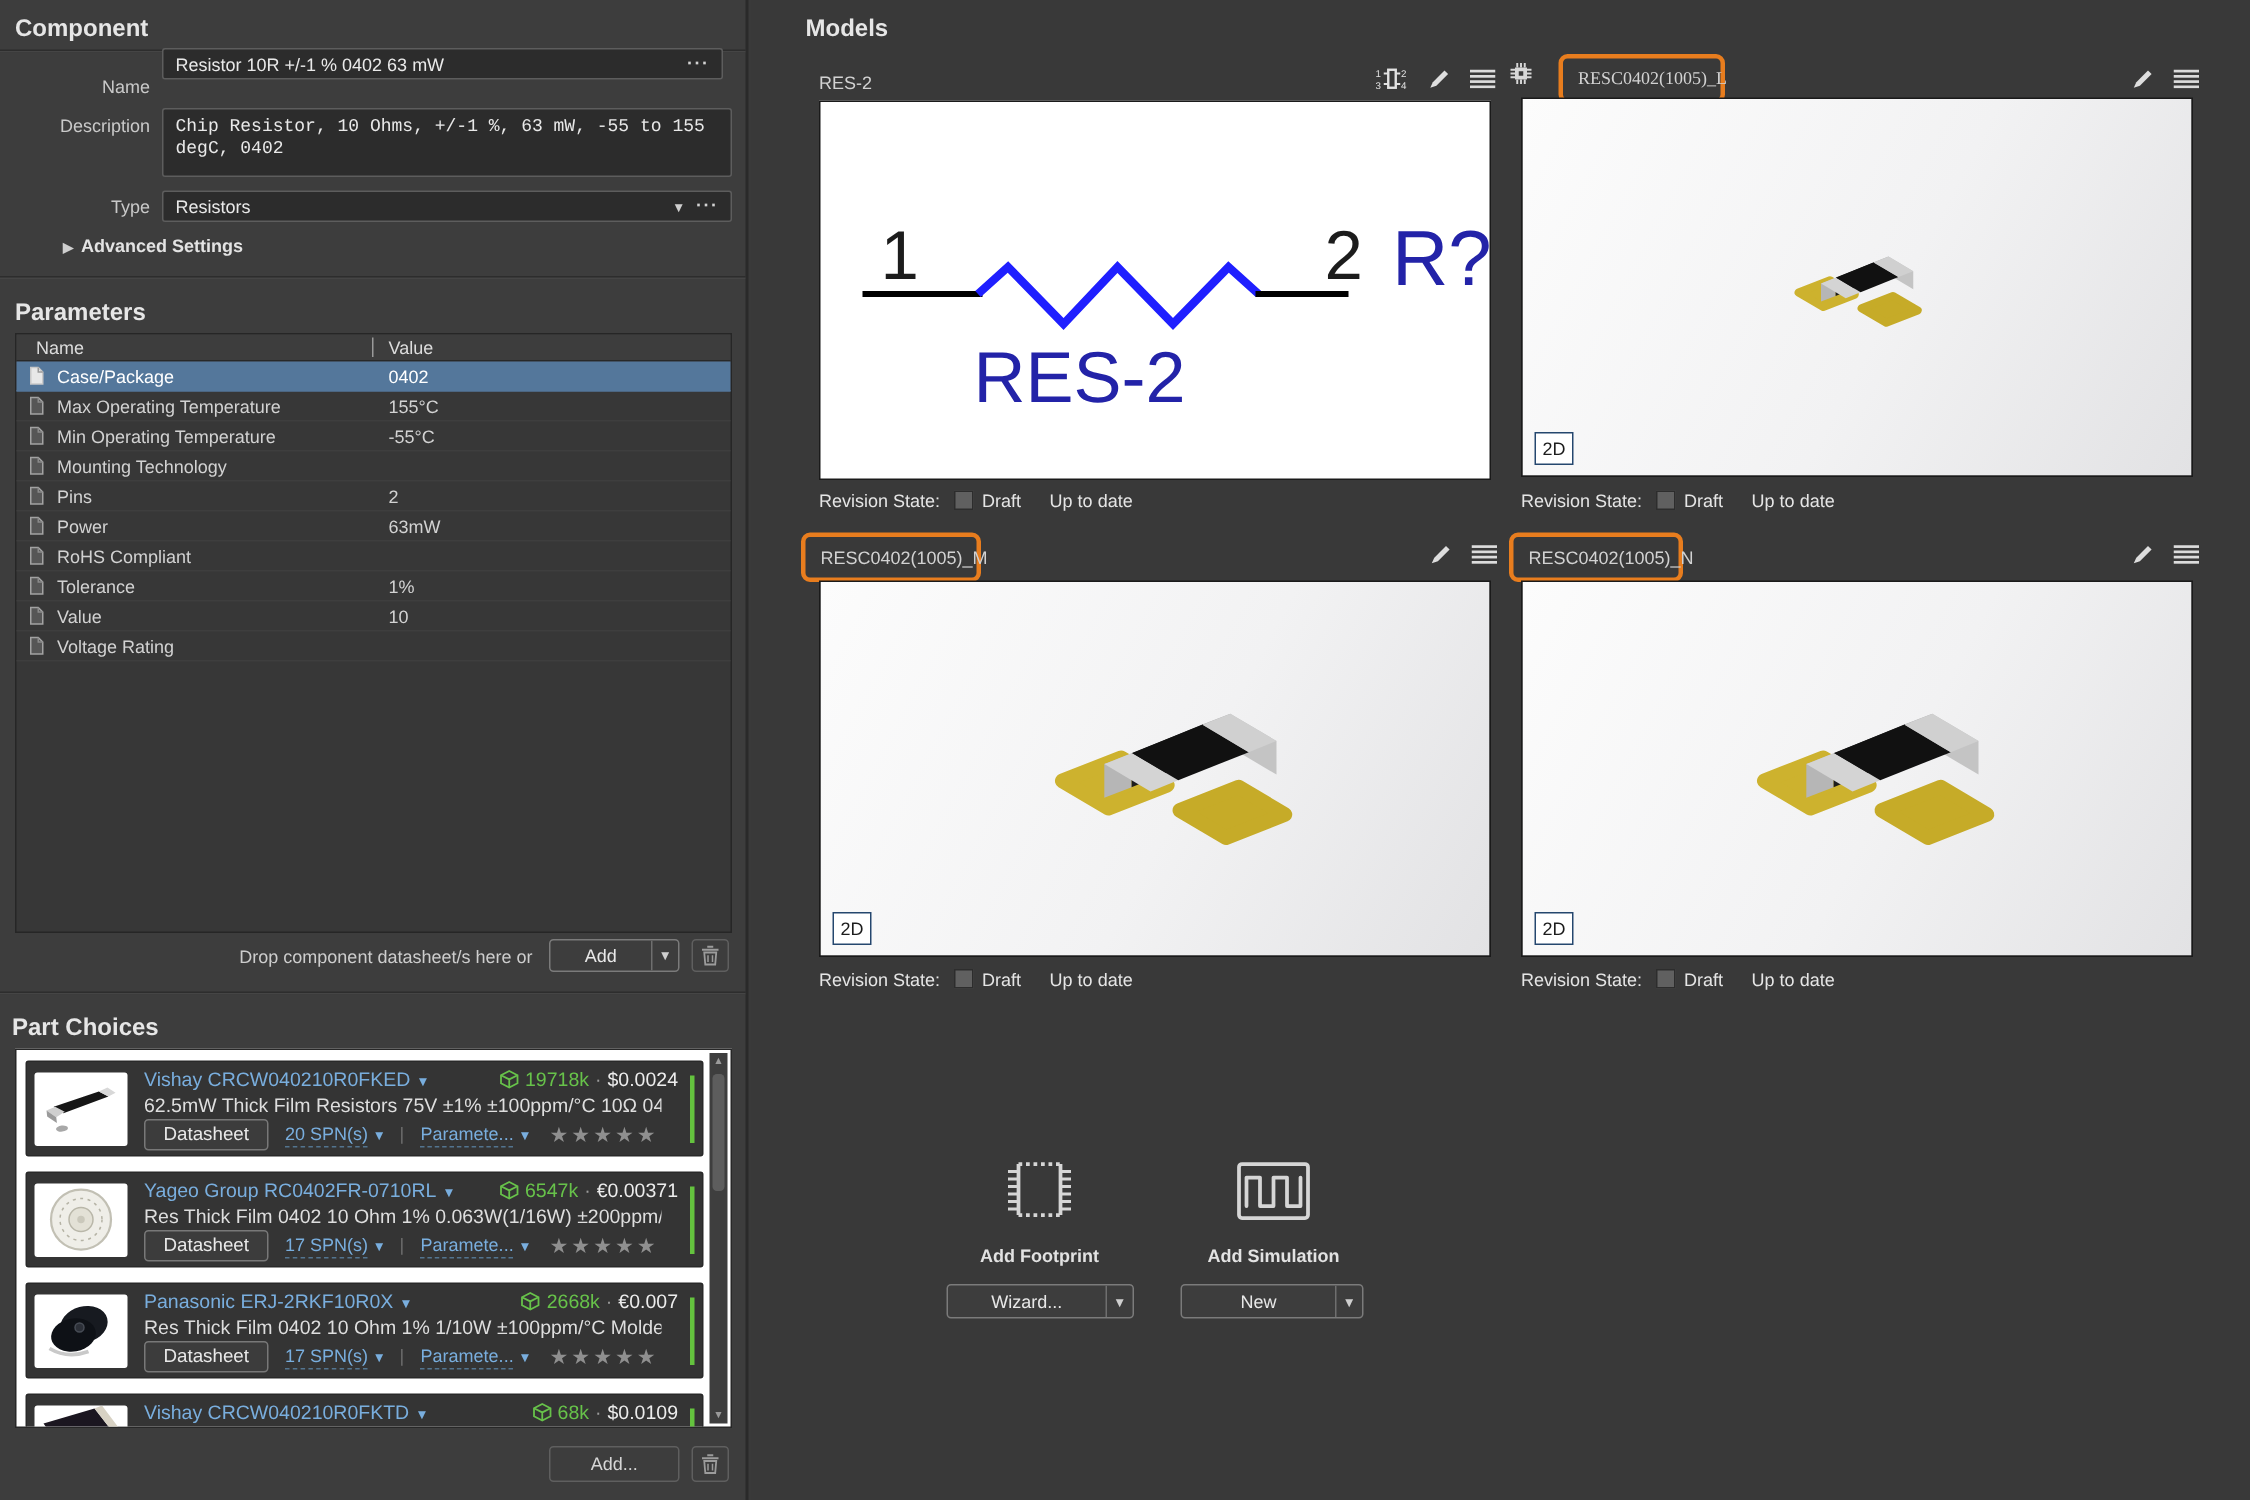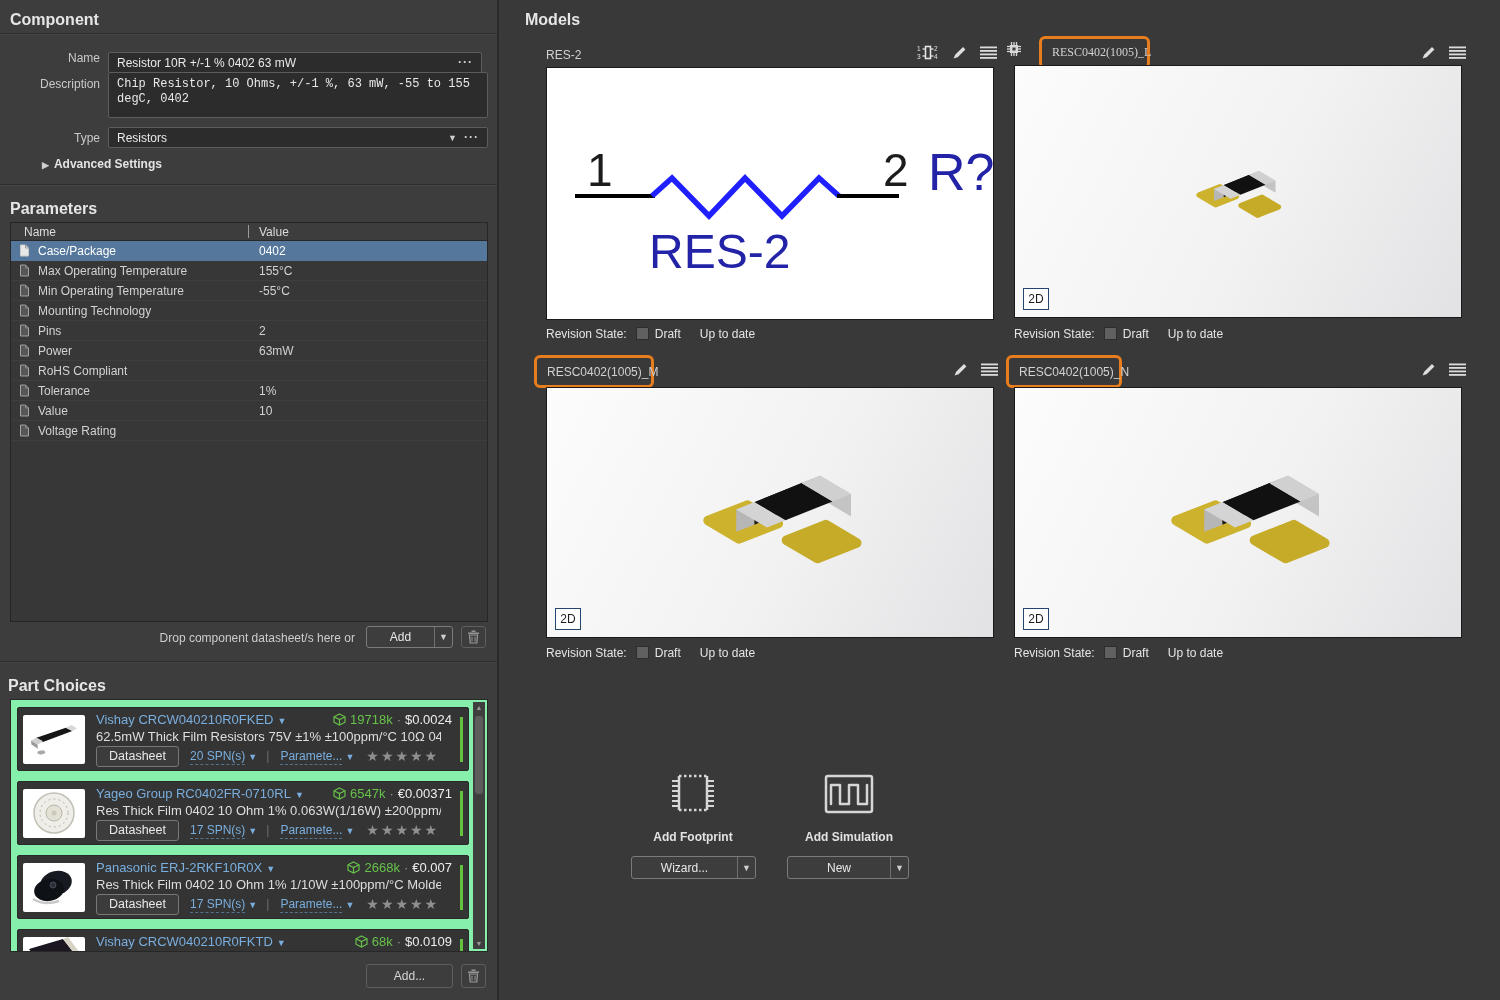--- a/index.html
+++ b/index.html
@@ -42,21 +42,21 @@
   .sbtn { position:absolute; background:#3d3d3d; border:1px solid #7b7b7b; border-radius:3px;
     display:flex; color:#e8e8e8; overflow:hidden; }
   .sbtn .main { flex:1; display:flex; align-items:center; justify-content:center; }
   .sbtn .caret { width:18px; border-left:1px solid #6f6f6f; display:flex; align-items:center;
     justify-content:center; font-size:9px; color:#cfcfcf; }
   .tool-btn { position:absolute; background:#3d3d3d; border:1px solid #5f5f5f; border-radius:3px;
     display:flex; align-items:center; justify-content:center; }
 
   
   .pc-list { position:absolute; left:10px; top:699px; width:478px; height:253px;
-    border:1px solid #272727; background:#86efac; overflow:hidden; }
+    border:1px solid #272727; background:#ffffff; overflow:hidden; }
   .pc-row { position:absolute; left:6px; width:452px; height:64px; background:#343434;
     border:1px solid #292929; border-radius:2px; }
   .pc-thumbimg { position:absolute; left:5px; top:7px; width:62px; height:49px;
     background:#ffffff; border-radius:2px; overflow:hidden; }
   .pc-title { position:absolute; left:78px; top:4px; color:#79aede; font-size:13px; cursor:default; }
   .pc-title .crt { font-size:9px; margin-left:4px; }
   .pc-meta { position:absolute; right:16px; top:4px; display:flex; align-items:center; gap:4px; font-size:13px; }
   .pc-meta .stock { color:#67c24a; }
   .pc-meta .dotsep { color:#9c9c9c; }
   .pc-meta .price { color:#ededed; }
@@ -96,21 +96,21 @@
 <body>
 
 <div class="screen">
 
   <div class="left-panel">
 
     <div class="sec-header" style="left:10px; top:11px;">Component</div>
     <div class="sep" style="top:33px;"></div>
 
     <div class="flabel" style="left:4px; top:51px;">Name</div>
-    <div class="field" style="left:108px; top:52px; width:374px; height:21px;">
+    <div class="field" style="left:108px; top:32px; width:374px; height:21px;">
       <span class="fval">Resistor 10R  +/-1 % 0402 63 mW</span>
       <span class="dots">···</span>
     </div>
 
     <div class="flabel" style="left:4px; top:77px;">Description</div>
     <div class="field desc-field" style="left:108px; top:72px; width:380px; height:46px;">
       <span class="fval" style="white-space:normal;">Chip Resistor, 10 Ohms, +/-1 %, 63 mW, -55 to 155 degC, 0402</span>
     </div>
 
     <div class="flabel" style="left:4px; top:131px;">Type</div>
@@ -374,21 +374,21 @@
         <line x1="1" y1="3.2" x2="12" y2="3.2" stroke="#9c9c9c" stroke-width="1.4"></line>
         <line x1="4.5" y1="1.2" x2="8.5" y2="1.2" stroke="#9c9c9c" stroke-width="1.4"></line>
         <path d="M2.5 5 H10.5 L9.8 13 H3.2 Z" fill="none" stroke="#9c9c9c" stroke-width="1.2"></path>
         <line x1="5" y1="6.8" x2="5" y2="11.4" stroke="#9c9c9c" stroke-width="1"></line>
         <line x1="8" y1="6.8" x2="8" y2="11.4" stroke="#9c9c9c" stroke-width="1"></line>
       </svg>
     </div>
   </div>
 
   <div class="right-panel">
-    <div class="sec-header" style="left:0; top:11px;padding-left:24px;">Models</div>
+    <div class="sec-header" style="left:12px; top:11px;padding-left:24px;">Models</div>
 
     <div class="mtitle" style="left:45px; top:48px;">RES-2</div>
     <div class="icx" style="left:416px; top:45px;">
       <svg width="22" height="15" viewBox="0 0 22 15">
         <text x="0" y="6" font-size="6.5" fill="#e2e2e2" font-family="Liberation Sans,sans-serif">1</text>
         <text x="0" y="14" font-size="6.5" fill="#e2e2e2" font-family="Liberation Sans,sans-serif">3</text>
         <text x="17" y="6" font-size="6.5" fill="#e2e2e2" font-family="Liberation Sans,sans-serif">2</text>
         <text x="17" y="14" font-size="6.5" fill="#e2e2e2" font-family="Liberation Sans,sans-serif">4</text>
         <rect x="8.5" y="1.5" width="5" height="12" fill="none" stroke="#e2e2e2" stroke-width="1.6"></rect>
         <line x1="5.5" y1="4" x2="8.5" y2="4" stroke="#e2e2e2" stroke-width="1.3"></line>

